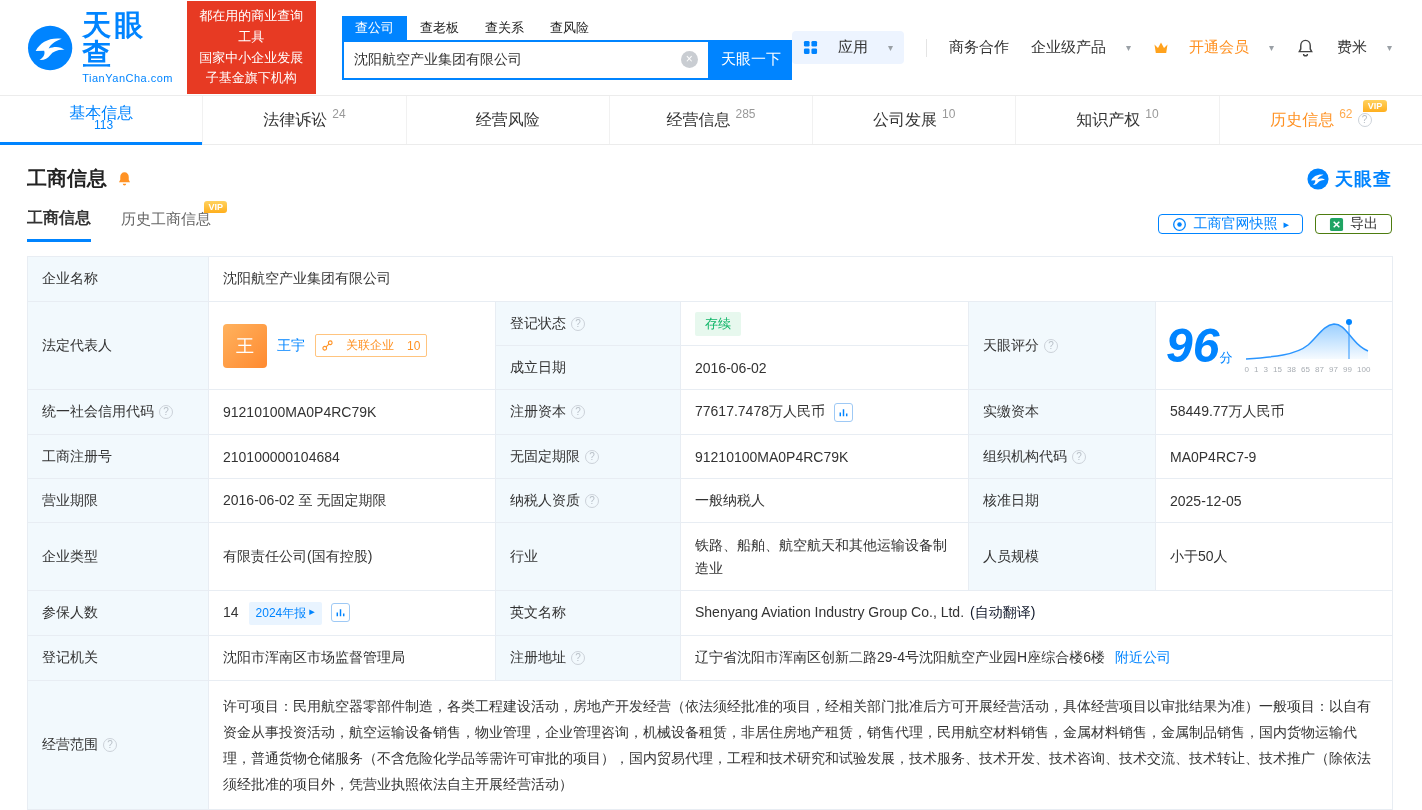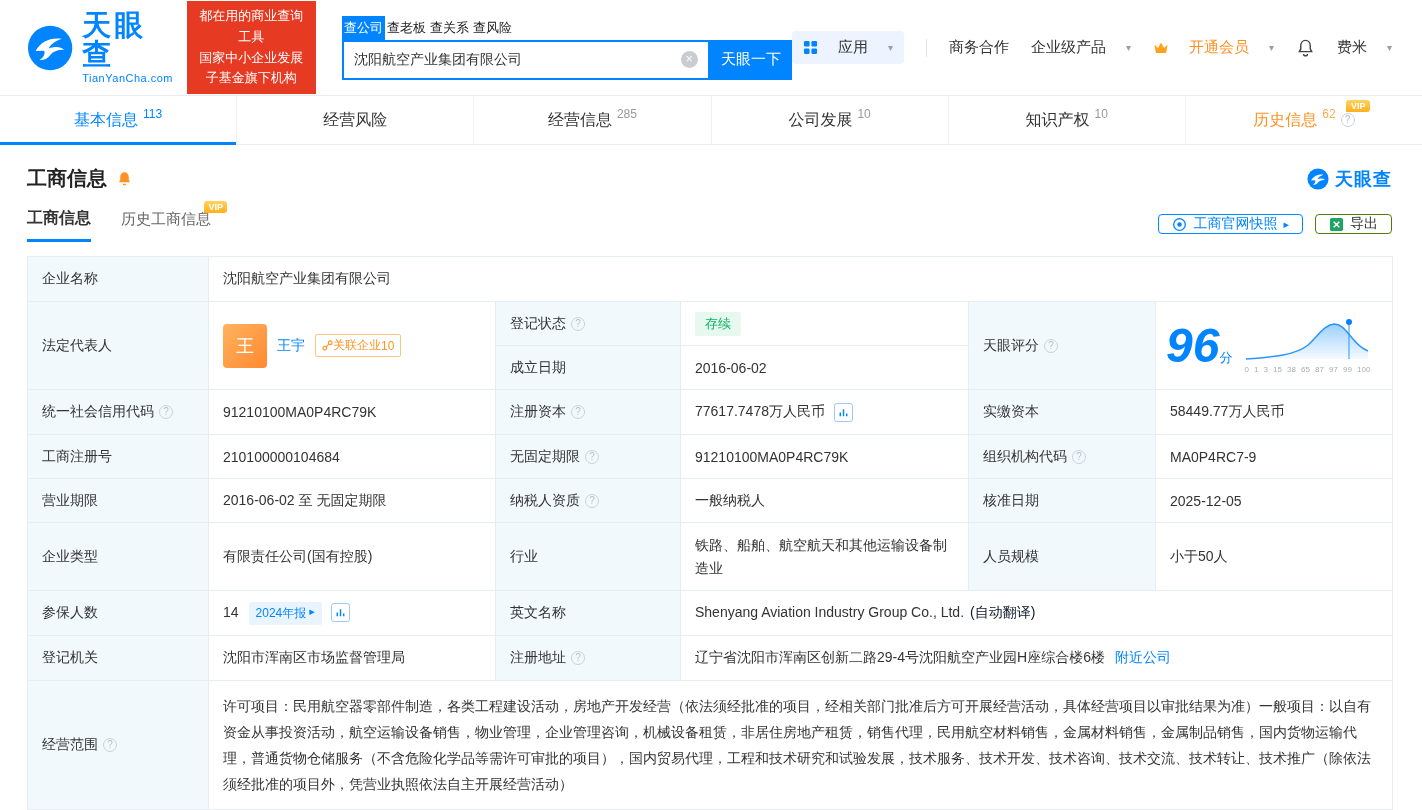--- a/index.html
+++ b/index.html
@@ -11,39 +11,39 @@
   }
   
   .topbar { display: flex; align-items: center; height: 95px; padding: 0 30px 0 27px; }
   .logo { display: flex; align-items: center; gap: 9px; }
   .logo-icon { width: 48px; height: 48px; }
   .logo-brand { font-size: 29px; font-weight: bold; color: #0084ff; letter-spacing: 3px; line-height: 1; }
   .logo-domain { font-size: 11px; color: #0084ff; margin-top: 3px; letter-spacing: .5px; }
   .slogan { background: #e73a23; color: #fff; font-size: 13px; line-height: 1.6; text-align: center; padding: 5px 10px; margin-left: 12px; }
   .search-wrap { margin-left: 26px; }
   .search-tabs { display: flex; align-items: flex-end; }
-  .search-tab { font-size: 13px; padding: 3px 2px; color: #222; cursor: pointer; }
+  .search-tab { font-size: 13px; padding: 3px 13px; color: #222; cursor: pointer; }
   .search-tab.active { background: #0084ff; color: #fff; }
   .search-row { display: flex; }
   .search-box { width: 368px; height: 40px; border: 2px solid #0084ff; display: flex; align-items: center; padding: 0 10px; background: #fff; }
   .search-box input { border: none; outline: none; flex: 1; font-size: 14px; color: #333; font-family: inherit; background: transparent; }
   .clear-icon { width: 17px; height: 17px; border-radius: 50%; background: #c9cdd2; color: #fff; font-size: 12px; line-height: 16px; text-align: center; cursor: pointer; }
   .search-btn { width: 82px; height: 40px; background: #0084ff; color: #fff; border: none; font-size: 15px; cursor: pointer; font-family: inherit; }
   .top-menu { margin-left: auto; display: flex; align-items: center; gap: 22px; font-size: 15px; white-space: nowrap; }
   .apps-pill { display: flex; align-items: center; gap: 6px; background: #edf4ff; border-radius: 4px; padding: 7px 11px; cursor: pointer; }
   .menu-divider { width: 1px; height: 18px; background: #e4e4e4; }
   .menu-item { cursor: pointer; display: flex; align-items: center; gap: 20px; text-align: right; }
   .vip-entry { color: #ff9224; }
   .caret { font-size: 10px; color: #9aa0a6; }
   
   .main-tabs { display: flex; border-top: 1px solid #ececec; border-bottom: 1px solid #ececec; height: 50px; }
   .main-tab { flex: 1; display: flex; align-items: center; justify-content: center; font-size: 16px; position: relative; border-left: 1px solid #f1f1f1; cursor: pointer; color: #333; }
   .main-tab:first-child { border-left: none; }
   .main-tab .count { font-size: 12px; color: #999; margin-left: 5px; position: relative; top: -6px; }
-  .main-tab.active { color: #0084ff; }
+  .main-tab.active { color: #0084ff; flex-direction: column; }
   .main-tab.active::after { content: ""; position: absolute; left: 0; right: 0; bottom: -1px; height: 3px; background: #0084ff; }
   .main-tab.active .count { color: #0084ff; }
   .main-tab.history { color: #ff9224; }
   .main-tab.history .count { color: #ffab4e; }
   .help { display: inline-block; width: 14px; height: 14px; border: 1px solid #ccd2d9; border-radius: 50%; color: #b9c0c8; font-size: 10px; line-height: 12px; text-align: center; margin-left: 5px; flex: none; }
   .vip-ribbon { position: absolute; top: 4px; left: 50%; margin-left: 42px; background: linear-gradient(#ffd25f, #ffaf1d); color: #fff; font-size: 9px; font-weight: bold; padding: 1px 5px; border-radius: 3px 3px 3px 0; }
   
   .section-head { display: flex; align-items: center; margin: 20px 30px 0 27px; }
   .section-title { font-size: 20px; font-weight: bold; color: #222; }
   .section-bell { margin-left: 9px; display: flex; }
@@ -64,21 +64,21 @@
   
   .info-table { border-collapse: collapse; margin: 14px 27px 0; width: 1365px; table-layout: fixed; }
   .info-table td { border: 1px solid #e8edf3; font-size: 14px; color: #333; padding: 8px 14px; vertical-align: middle; }
   td.lbl { background: #f2f9fd; }
   .lblwrap { display: flex; align-items: center; }
   .h45 { height: 45px; } .h44 { height: 44px; } .h68 { height: 68px; }
   .status-badge { display: inline-block; background: #e7f8ee; color: #0fb568; font-size: 13px; padding: 3px 10px; border-radius: 2px; }
   .rep-cell { display: flex; align-items: center; gap: 10px; }
   .avatar { width: 44px; height: 44px; flex: none; background: linear-gradient(135deg, #ffb25e, #ff8a30); border-radius: 4px; color: #fff; font-size: 18px; display: flex; align-items: center; justify-content: center; }
   .rep-name { color: #0084ff; cursor: pointer; }
-  .rel-tag { display: inline-flex; align-items: center; gap: 0; border: 1px solid #ffc47f; color: #ff9224; font-size: 12px; padding: 2px 6px; border-radius: 2px; cursor: pointer; white-space: nowrap; }
+  .rel-tag { display: inline-flex; align-items: center; gap: 13px; border: 1px solid #ffc47f; color: #ff9224; font-size: 12px; padding: 2px 6px; border-radius: 2px; cursor: pointer; white-space: nowrap; }
   .year-badge { display: inline-flex; align-items: flex-start; gap: 3px; background: #e9f4ff; color: #0084ff; font-size: 12px; padding: 3px 7px; border-radius: 2px; margin-left: 10px; cursor: pointer; }
   .mini-icon-btn { display: inline-flex; width: 19px; height: 19px; border: 1px solid #9ec9f5; border-radius: 3px; align-items: center; justify-content: center; margin-left: 9px; vertical-align: middle; cursor: pointer; background: #fff; }
   .score-cell { display: flex; align-items: center; gap: 12px; }
   .score-num { font-size: 48px; font-weight: bold; font-style: italic; color: #0084ff; line-height: 1; }
   .score-unit { font-size: 13px; color: #0084ff; }
   .score-chart-wrap { width: 126px; }
   .axis { display: flex; justify-content: space-between; font-size: 8px; color: #a8adb3; margin-top: 1px; }
   .gray-note { color: #0f172a; margin-left: 6px; }
   .link { color: #0084ff; cursor: pointer; }
   .addr-link { margin-left: 10px; }
@@ -152,20 +152,24 @@
       <span>费米</span>
       <span class="caret">▾</span>
     </div>
   </div>
 </header>
 
 <nav class="main-tabs">
   <div class="main-tab active">
     <span>基本信息</span>
     <span class="count">113</span>
+  </div>
+  <div class="main-tab">
+    <span>法律诉讼</span>
+    <span class="count">24</span>
   </div>
   <div class="main-tab">
     <span>经营风险</span>
   </div>
   <div class="main-tab">
     <span>经营信息</span>
     <span class="count">285</span>
   </div>
   <div class="main-tab">
     <span>公司发展</span>

